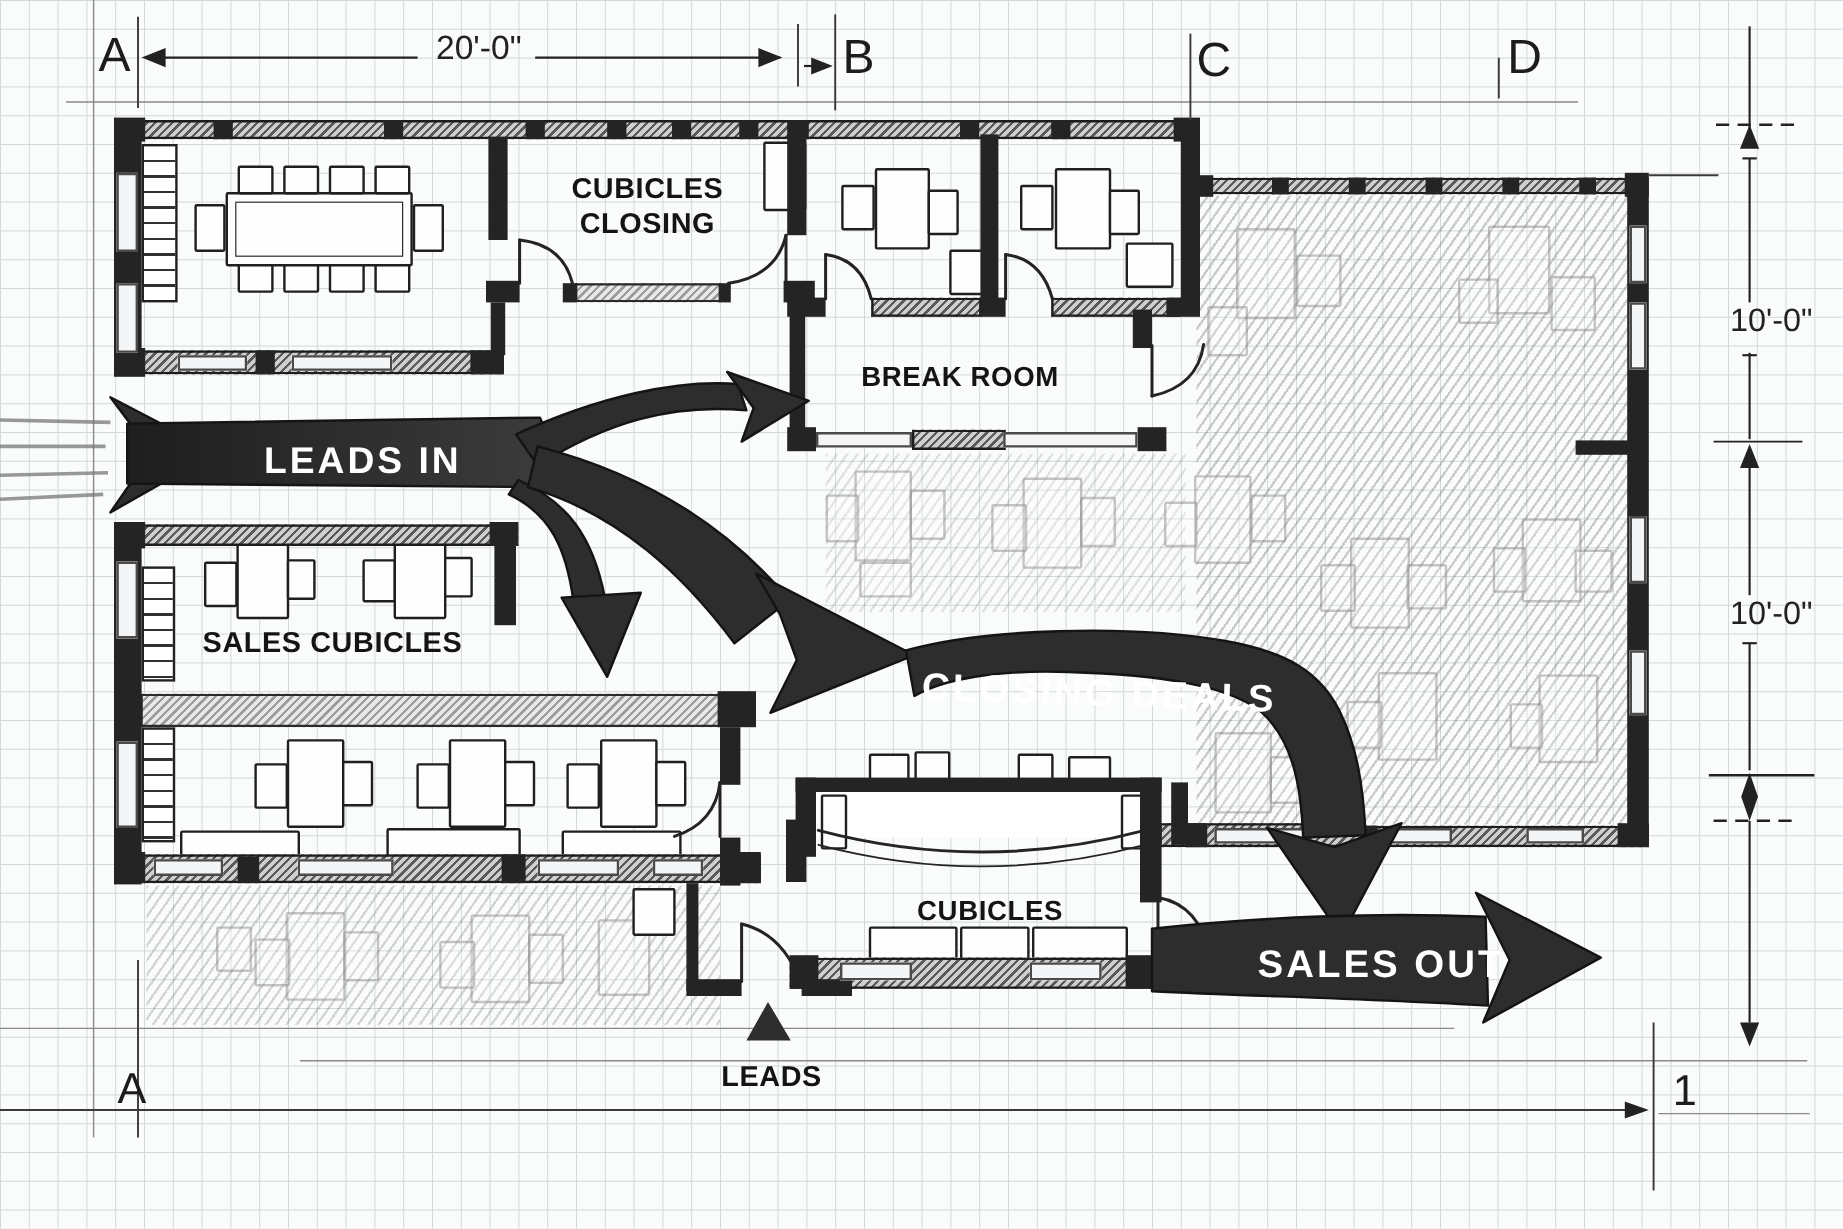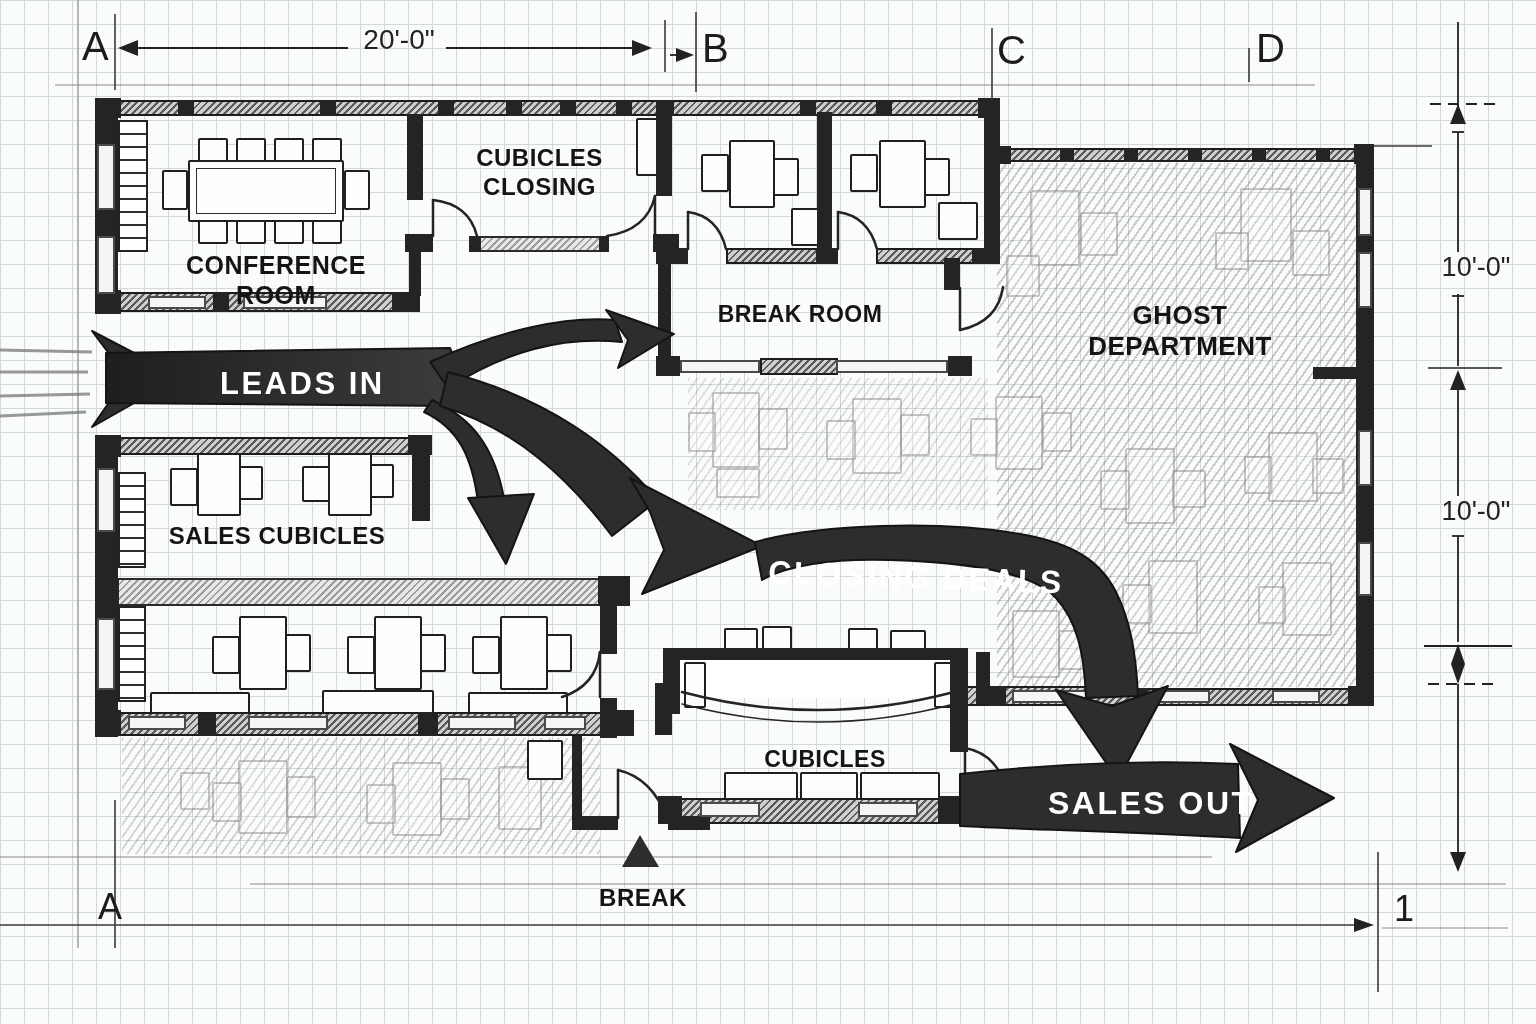--- a/index.html
+++ b/index.html
@@ -364,33 +364,28 @@
       <path d="M1056,690 L1112,706 L1168,686 L1118,780 Z"></path>
 
       <path d="M960,774 C1050,764 1150,760 1238,764 L1240,838 C1140,832 1040,830 960,826 Z"></path>
       <path d="M1230,744 L1334,798 L1236,852 L1258,800 Z"></path>
     </g>
     <text class="flow-text" x="220" y="394" font-size="31">LEADS IN</text>
     <text class="flow-text" x="768" y="583" font-size="32" transform="rotate(2 768 583)">CLOSING DEALS</text>
     <text class="flow-text" x="1048" y="814" font-size="32">SALES OUT</text>
   </svg>
 
-  <div class="lbl" style="left:146px;top:250px;width:260px;font-size:25px;">CONFERENCE ROOM</div>
   <div class="lbl" style="left:452px;top:144px;width:175px;font-size:24px;">
     <span style="display:block;">CUBICLES</span>
     <span style="display:block;">CLOSING</span>
   </div>
   <div class="lbl" style="left:700px;top:301px;width:200px;font-size:23px;">BREAK ROOM</div>
-  <div class="lbl" style="left:1050px;top:300px;width:260px;font-size:26px;">
-    <span style="display:block;">GHOST</span>
-    <span style="display:block;">DEPARTMENT</span>
-  </div>
   <div class="lbl" style="left:162px;top:522px;width:230px;font-size:24px;">SALES CUBICLES</div>
   <div class="lbl" style="left:735px;top:746px;width:180px;font-size:23px;">CUBICLES</div>
-  <div class="lbl" style="left:588px;top:884px;width:110px;font-size:24px;">BREAK</div>
+  <div class="lbl" style="left:588px;top:884px;width:110px;font-size:24px;">LEADS</div>
 
   <div class="mark" style="left:82px;top:24px;font-size:40px;">A</div>
   <div class="mark" style="left:702px;top:26px;font-size:40px;">B</div>
   <div class="mark" style="left:997px;top:28px;font-size:40px;">C</div>
   <div class="mark" style="left:1256px;top:26px;font-size:40px;">D</div>
   <div class="mark" style="left:98px;top:886px;font-size:36px;">A</div>
   <div class="mark" style="left:1394px;top:888px;font-size:36px;">1</div>
   <div class="dim" style="left:344px;top:24px;width:110px;font-size:28px;">20'-0"</div>
   <div class="dim" style="left:1420px;top:252px;width:112px;font-size:27px;">10'-0"</div>
   <div class="dim" style="left:1420px;top:496px;width:112px;font-size:27px;">10'-0"</div>

